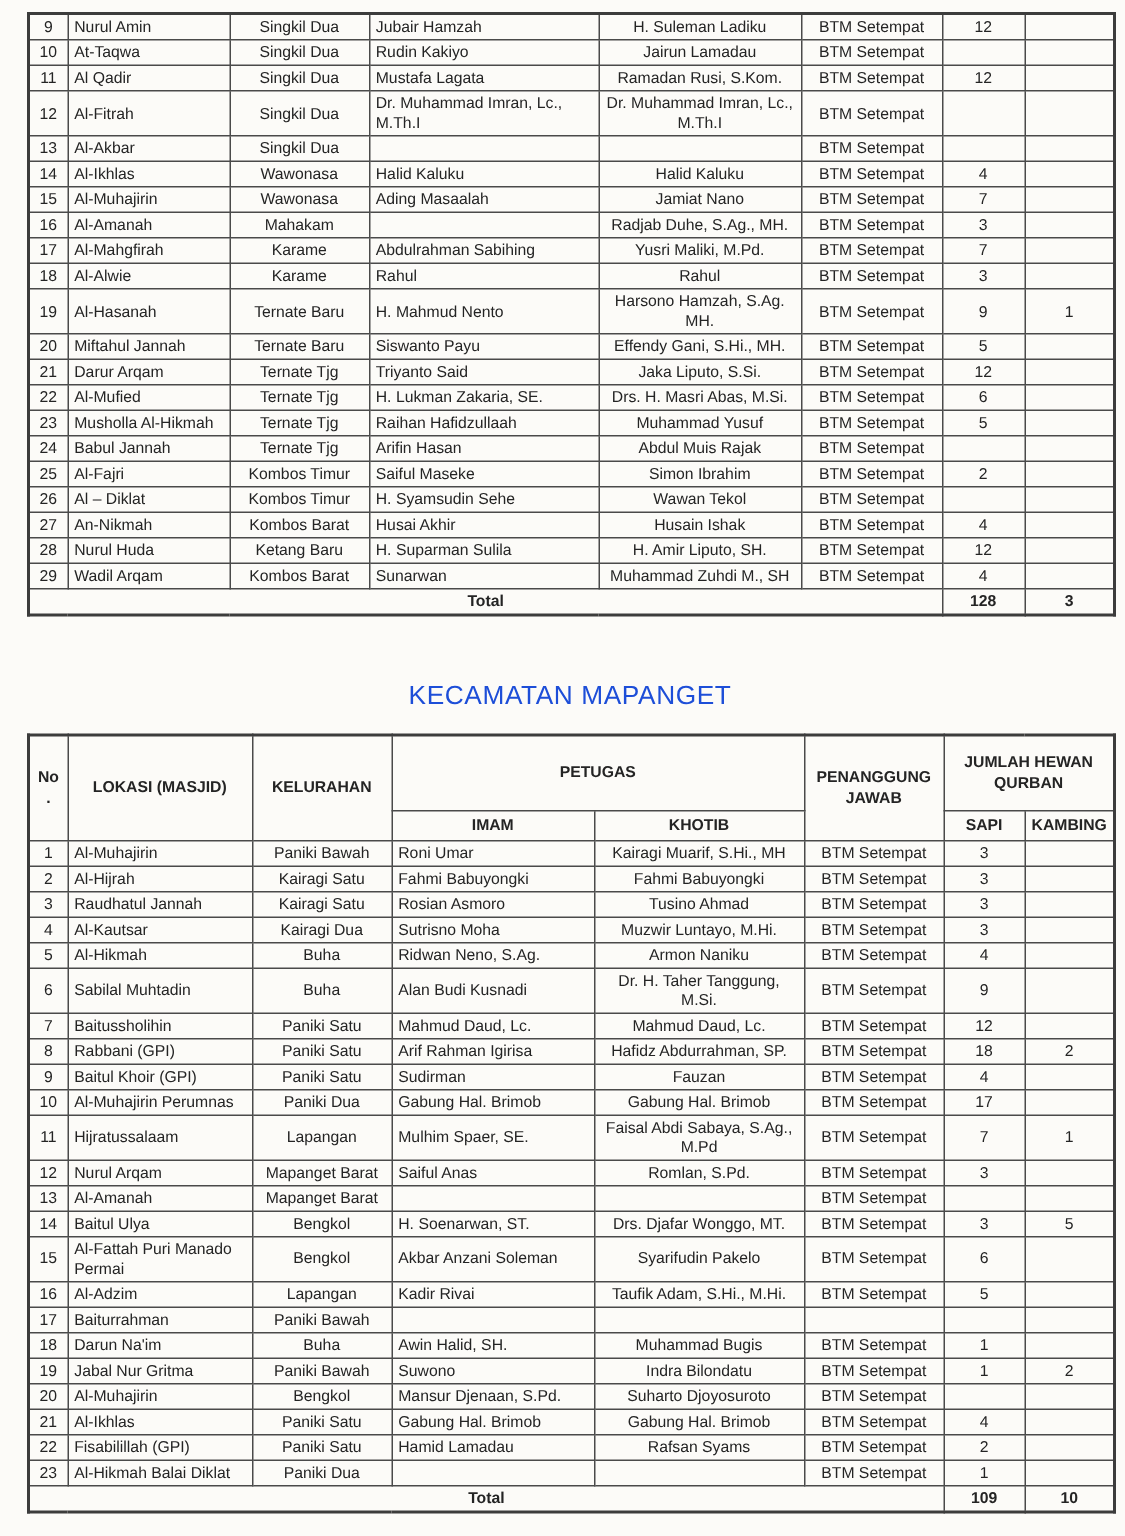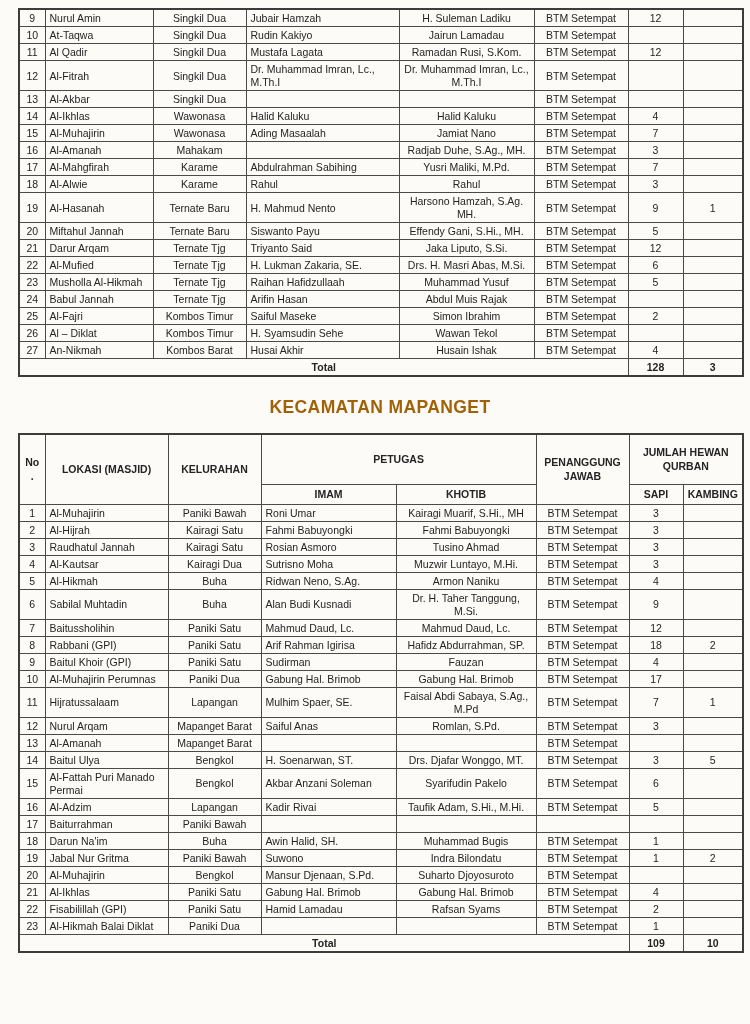--- a/index.html
+++ b/index.html
@@ -47,25 +47,25 @@
   td.c6 { text-align: center; }
   td.c7 { text-align: center; }
   tr.total-row td {
     font-weight: bold;
   }
   td.total-label {
     text-align: center;
   }
   .section-heading {
     font-size: 17.5px;
-    font-weight: bold;
+    font-weight: normal;
     text-align: center;
     letter-spacing: 0.4px;
-    color: #a16207;
-    margin: 20px 0 15px 0;
+    color: #1d4ed8;
+    margin: 42px 0 15px 0;
   }
   table.qurban-table thead th {
     font-weight: bold;
     text-align: center;
     font-size: 10.5px;
     line-height: 13.5px;
   }
   thead tr.tier-1 { height: 50px; }
   thead tr.tier-2 { height: 20px; }
 </style>
@@ -265,20 +265,40 @@
           <td class="c5">BTM Setempat</td>
           <td class="c6"></td>
           <td class="c7"></td>
         </tr>
         <tr>
           <td class="c0">27</td>
           <td class="c1">An-Nikmah</td>
           <td class="c2">Kombos Barat</td>
           <td class="c3">Husai Akhir</td>
           <td class="c4">Husain Ishak</td>
+          <td class="c5">BTM Setempat</td>
+          <td class="c6">4</td>
+          <td class="c7"></td>
+        </tr>
+        <tr>
+          <td class="c0">28</td>
+          <td class="c1">Nurul Huda</td>
+          <td class="c2">Ketang Baru</td>
+          <td class="c3">H. Suparman Sulila</td>
+          <td class="c4">H. Amir Liputo, SH.</td>
+          <td class="c5">BTM Setempat</td>
+          <td class="c6">12</td>
+          <td class="c7"></td>
+        </tr>
+        <tr>
+          <td class="c0">29</td>
+          <td class="c1">Wadil Arqam</td>
+          <td class="c2">Kombos Barat</td>
+          <td class="c3">Sunarwan</td>
+          <td class="c4">Muhammad Zuhdi M., SH</td>
           <td class="c5">BTM Setempat</td>
           <td class="c6">4</td>
           <td class="c7"></td>
         </tr>
         <tr class="total-row">
           <td colspan="6" class="total-label">Total</td>
           <td class="c6">128</td>
           <td class="c7">3</td>
         </tr>
       </tbody>

